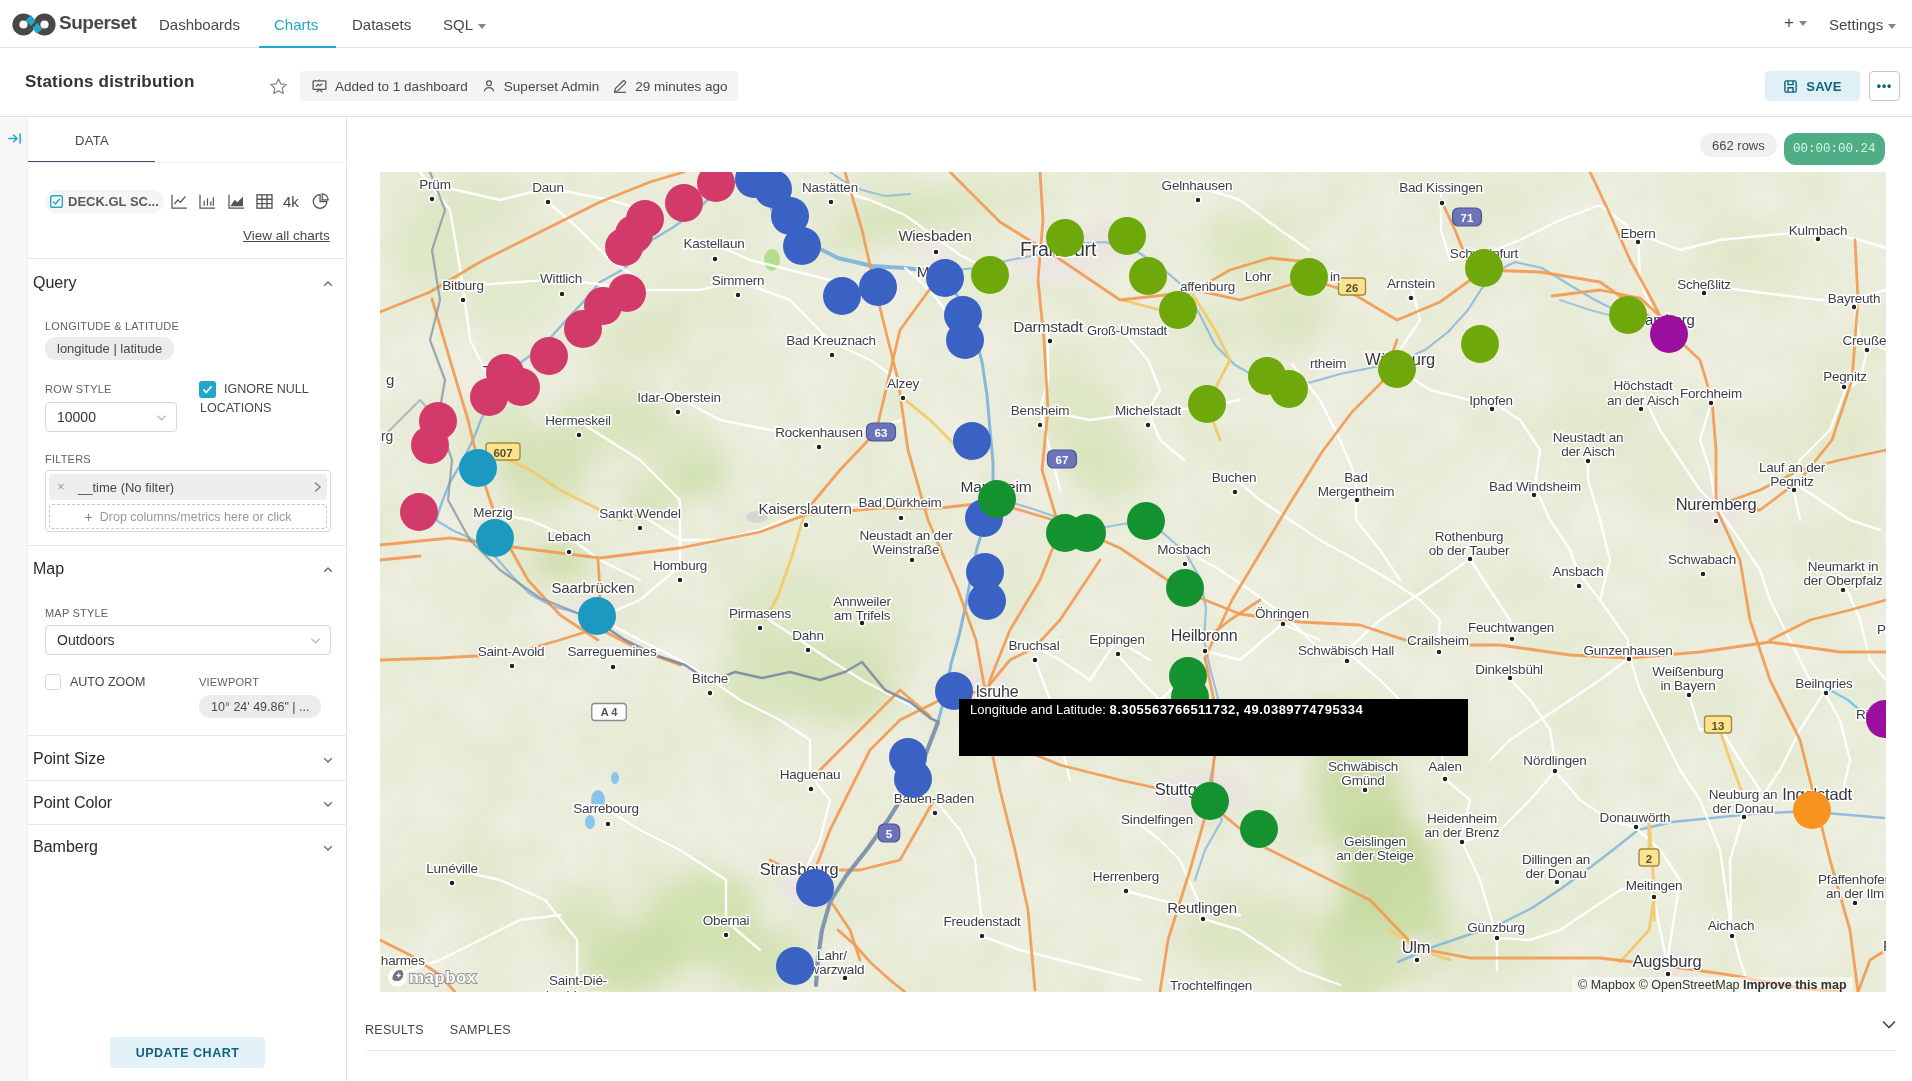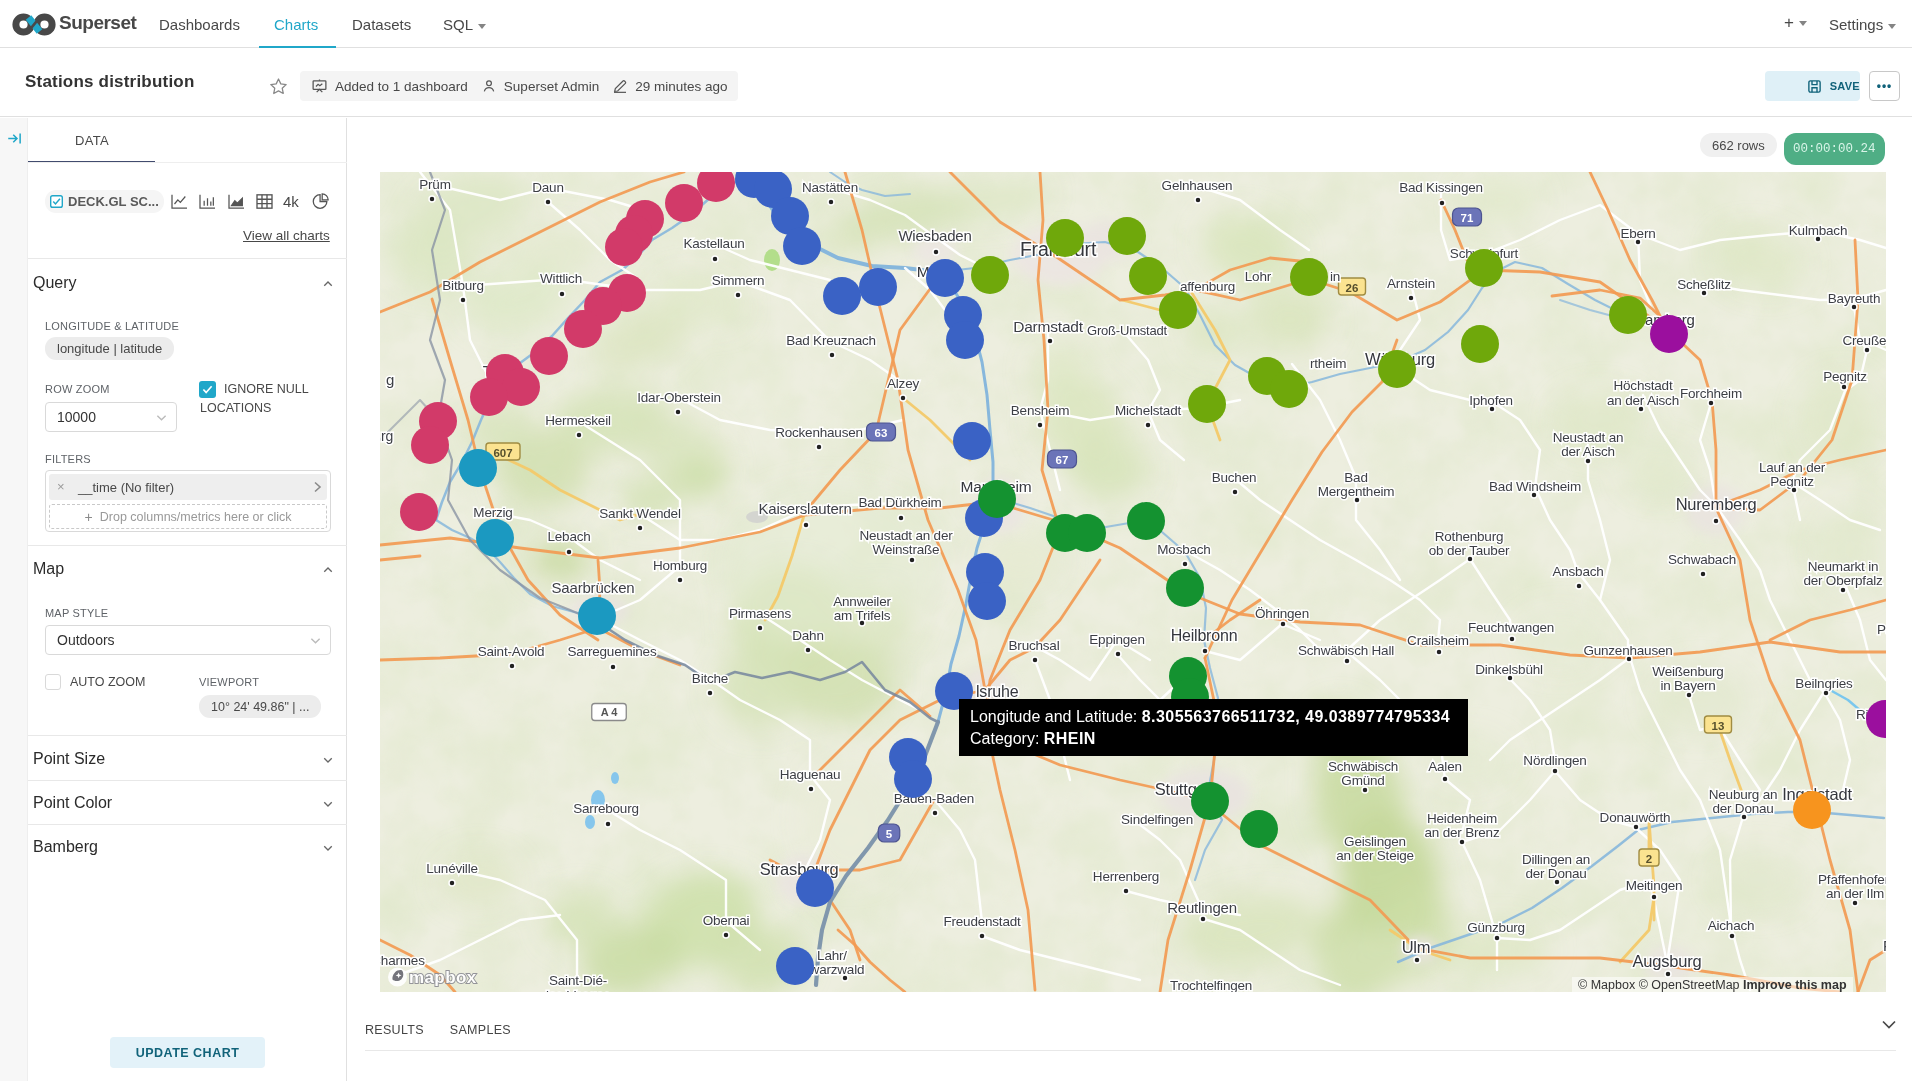--- a/index.html
+++ b/index.html
@@ -13,40 +13,40 @@
 #charts-underline { position:absolute; left:259px; top:46px; width:77px; height:2px; background:#20a7c9; }
 .caret { display:inline-block; width:0; height:0; border-left:4px solid transparent; border-right:4px solid transparent; border-top:5px solid #848484; vertical-align:middle; margin-left:5px; }
 
 
 #chart-header { position:absolute; left:0; top:49px; width:1912px; height:68px; background:#fff; border-bottom:1px solid #e0e0e0; }
 #chart-title { position:absolute; left:25px; top:72px; font-size:17px; font-weight:bold; color:#333; letter-spacing:0.2px; }
 #badge-group { position:absolute; left:300px; top:71px; height:30px; background:#f4f4f4; border-radius:4px; display:flex; align-items:center; padding:0 11px; font-size:13.5px; color:#484848; }
 .badge-item { display:flex; align-items:center; margin-right:13px; }
 .badge-item:last-child { margin-right:0; }
 .badge-item svg { margin-right:7px; }
-#save-btn { position:absolute; left:1765px; top:71px; width:95px; height:30px; background:#dff0f7; border-radius:4px; color:#10627a; font-size:11px; font-weight:bold; display:flex; align-items:center; justify-content:flex-end; letter-spacing:0.3px; }
+#save-btn { position:absolute; left:1765px; top:71px; width:95px; height:30px; background:#dff0f7; border-radius:4px; color:#10627a; font-size:13px; font-weight:bold; display:flex; align-items:center; justify-content:center; letter-spacing:0.3px; }
 #menu-btn { position:absolute; left:1869px; top:71px; width:31px; height:30px; background:#fff; border:1px solid #c8c8c8; border-radius:4px; color:#10627a; display:flex; align-items:center; justify-content:center; font-weight:bold; font-size:12px; letter-spacing:1px; }
 
 
 #side-strip { position:absolute; left:0; top:118px; width:28px; height:963px; background:#f7f7f7; border-right:1px solid #eee; }
 #panel { position:absolute; left:28px; top:118px; width:319px; height:963px; background:#fff; border-right:1px solid #e0e0e0; }
 #data-tab { position:absolute; left:47px; top:15px; font-size:13px; color:#484848; letter-spacing:0.3px; }
 #tab-underline { position:absolute; left:0px; top:43px; width:127px; height:2px; background:#414b6e; }
 #tab-border { position:absolute; left:0; top:44px; width:319px; height:1px; background:#eee; }
 .divider { position:absolute; left:0; width:319px; height:1px; background:#e8e8e8; }
 .section-h { position:absolute; left:5px; font-size:16px; color:#2b2b2b; font-weight:normal; }
 .chev { position:absolute; width:10px; height:10px; }
 .lbl { position:absolute; left:17px; font-size:11px; color:#5f6368; letter-spacing:0.2px; }
 .pill { position:absolute; background:#ececec; border-radius:11px; font-size:13px; color:#484848; display:flex; align-items:center; padding:0 12px; height:23px; }
 .selectbox { position:absolute; border:1px solid #d9d9d9; border-radius:4px; background:#fff; font-size:14px; color:#333; display:flex; align-items:center; padding:0 11px; }
 #update-btn { position:absolute; left:82px; top:919px; width:155px; height:31px; background:#e3f2f9; border-radius:4px; color:#11637a; font-weight:bold; font-size:12.5px; letter-spacing:0.5px; display:flex; align-items:center; justify-content:center; }
 #rows-pill { position:absolute; left:1700px; top:133px; height:24px; background:#f0f0f0; border-radius:12px; font-size:13px; color:#484848; display:flex; align-items:center; padding:0 12px; }
 #timer-pill { position:absolute; left:1784px; top:133px; height:24px; background:#4fae85; border-radius:12px; font-family:"Liberation Mono", monospace; font-size:12.5px; color:#d8f4e8; display:flex; align-items:center; padding:16px 9px; letter-spacing:0px; }
 #map { position:absolute; left:380px; top:172px; width:1506px; height:820px; overflow:hidden; background:#edeee0; }
-#tooltip { position:absolute; left:959px; top:699px; width:509px; height:57px; background:#000; color:#fff; font-size:16px; padding:7px 11px; line-height:22px; }
+#tooltip { position:absolute; left:959px; top:699px; width:509px; height:57px; background:#000; color:#fff; font-size:13px; padding:0 11px; line-height:22px; }
 #tooltip b { letter-spacing:0.45px; }
 #attrib { position:absolute; left:1572px; top:977px; height:15px; background:rgba(255,255,255,0.55); color:#333; font-size:12.5px; display:flex; align-items:center; padding:0 6px; }
 #mapbox-logo { position:absolute; left:388px; top:965px; }
 #results-tabs { position:absolute; left:365px; top:1023px; font-size:12.5px; color:#454545; letter-spacing:0.3px; }
 #bottom-border { position:absolute; left:365px; top:1050px; width:1531px; height:1px; background:#e8e8e8; }
 </style>
 </head>
 <body>
 
 <div id="navbar">
@@ -145,21 +145,21 @@
   <div class="divider" style="top:140px"></div>
 
   <div class="section-h" style="top:156px">Query</div>
   <svg class="chev" style="left:295px;top:161px" viewBox="0 0 12 12" fill="none" stroke="#666" stroke-width="1.6">
       <path d="M1.5 8l4.5-4.5L10.5 8"></path>
     </svg>
 
   <div class="lbl" style="top:202px">LONGITUDE &amp; LATITUDE</div>
   <div class="pill" style="left:17px;top:219px">longitude | latitude</div>
 
-  <div class="lbl" style="top:265px">ROW ZOOM</div>
+  <div class="lbl" style="top:265px">ROW STYLE</div>
   <div class="selectbox" style="left:17px;top:284px;width:132px;height:30px;">10000
     <svg style="position:absolute;right:9px" width="11" height="11" viewBox="0 0 12 12" fill="none" stroke="#bbb" stroke-width="1.5">
         <path d="M1.5 4l4.5 4.5L10.5 4"></path>
       </svg>
   </div>
   <div class="abs" style="left:171px;top:263px;width:17px;height:17px;background:#20a7c9;border-radius:3px"></div>
   <svg class="abs" style="left:174px;top:266px" width="11" height="11" viewBox="0 0 12 12" fill="none" stroke="#fff" stroke-width="1.8">
       <path d="M1.5 6l3 3.2L10.5 2.5"></path>
     </svg>
   <div class="abs" style="left:196px;top:264px;font-size:12.5px;color:#484848">IGNORE NULL</div>
@@ -720,21 +720,20 @@
 <circle cx="1100" cy="172" r="19" fill="#6fa80b"></circle>
 <circle cx="1104" cy="96" r="19" fill="#6fa80b"></circle>
 <circle cx="1248" cy="143" r="19" fill="#6fa80b"></circle>
 <circle cx="1289" cy="162" r="19" fill="#9b0f9e"></circle>
 <circle cx="1505" cy="547" r="19" fill="#9b0f9e"></circle>
 <circle cx="1432" cy="638" r="19" fill="#f7941e"></circle>
 </svg></div>
 
 <div id="tooltip">
   <div>Longitude and Latitude: <b>8.305563766511732, 49.0389774795334</b></div>
-  <div>Category: <b>RHEIN</b></div>
 </div>
 
 <svg id="mapbox-logo" width="90" height="24" viewBox="0 0 90 24">
   <circle cx="9.5" cy="12" r="9.5" fill="#fff" opacity="0.9"></circle>
   <path d="M13.8 5.3c1.9 1.9 2.3 6.2-.4 8.9-2.6 2.6-7 2.3-8.9.4-.4-2 .2-5 2.4-7.2 1.9-1.9 4.9-2.8 6.9-2.1z" fill="#74747c"></path>
   <path d="M10.6 7.5l.8 2.1 2.1.8-2.1.8-.8 2.1-.8-2.1-2.1-.8 2.1-.8z" fill="#fff"></path>
   <text x="21" y="18" font-size="17" font-weight="bold" fill="#ffffff" stroke="#8c8d94" stroke-width="1.9" paint-order="stroke" letter-spacing="0.4" opacity="0.92">mapbox</text>
 </svg>
 
 <div id="attrib">© Mapbox © OpenStreetMap&nbsp;<b>Improve this map</b></div>

